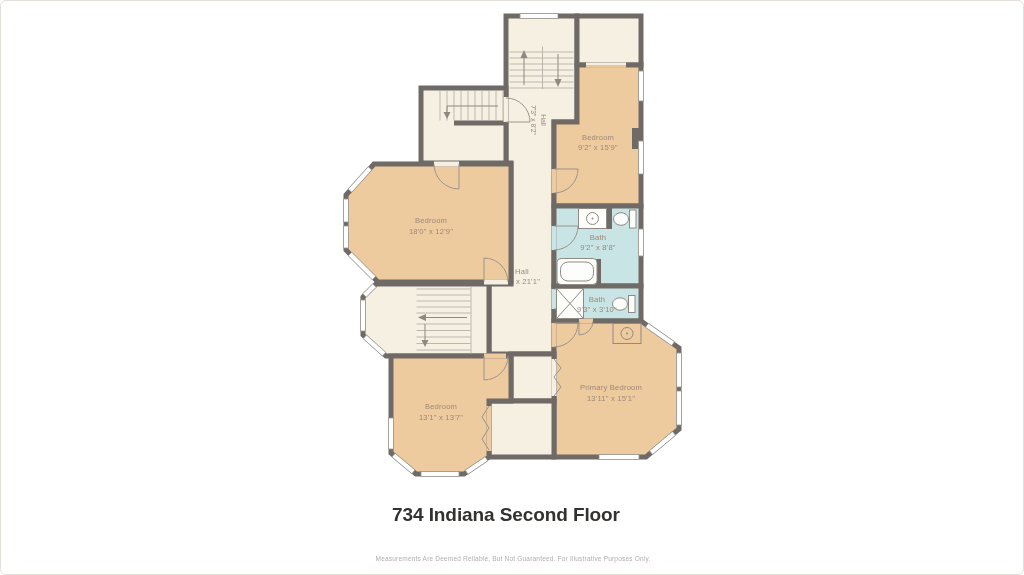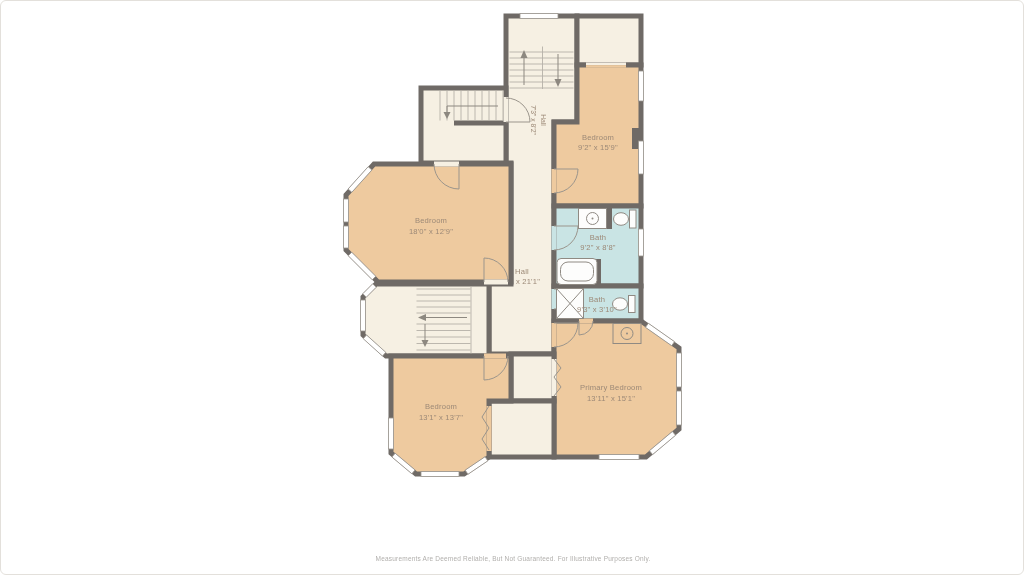--- a/index.html
+++ b/index.html
@@ -254,14 +254,15 @@
     <text class="room-label" x="521" y="273">Hall</text>
     <text class="room-label" x="527" y="283">x 21'1"</text>
 
     <g transform="rotate(90 537 119)">
       <text class="room-label-sm" x="537" y="116">Hall</text>
       <text class="room-label-sm" x="537" y="126">7'3" x 8'2"</text>
     </g>
   </g>
 </svg>
 
+<div class="title">734 Indiana Second Floor</div>
 <div class="disclaimer">Measurements Are Deemed Reliable, But Not Guaranteed. For Illustrative Purposes Only.</div>
 </div>
 
 </body></html>

